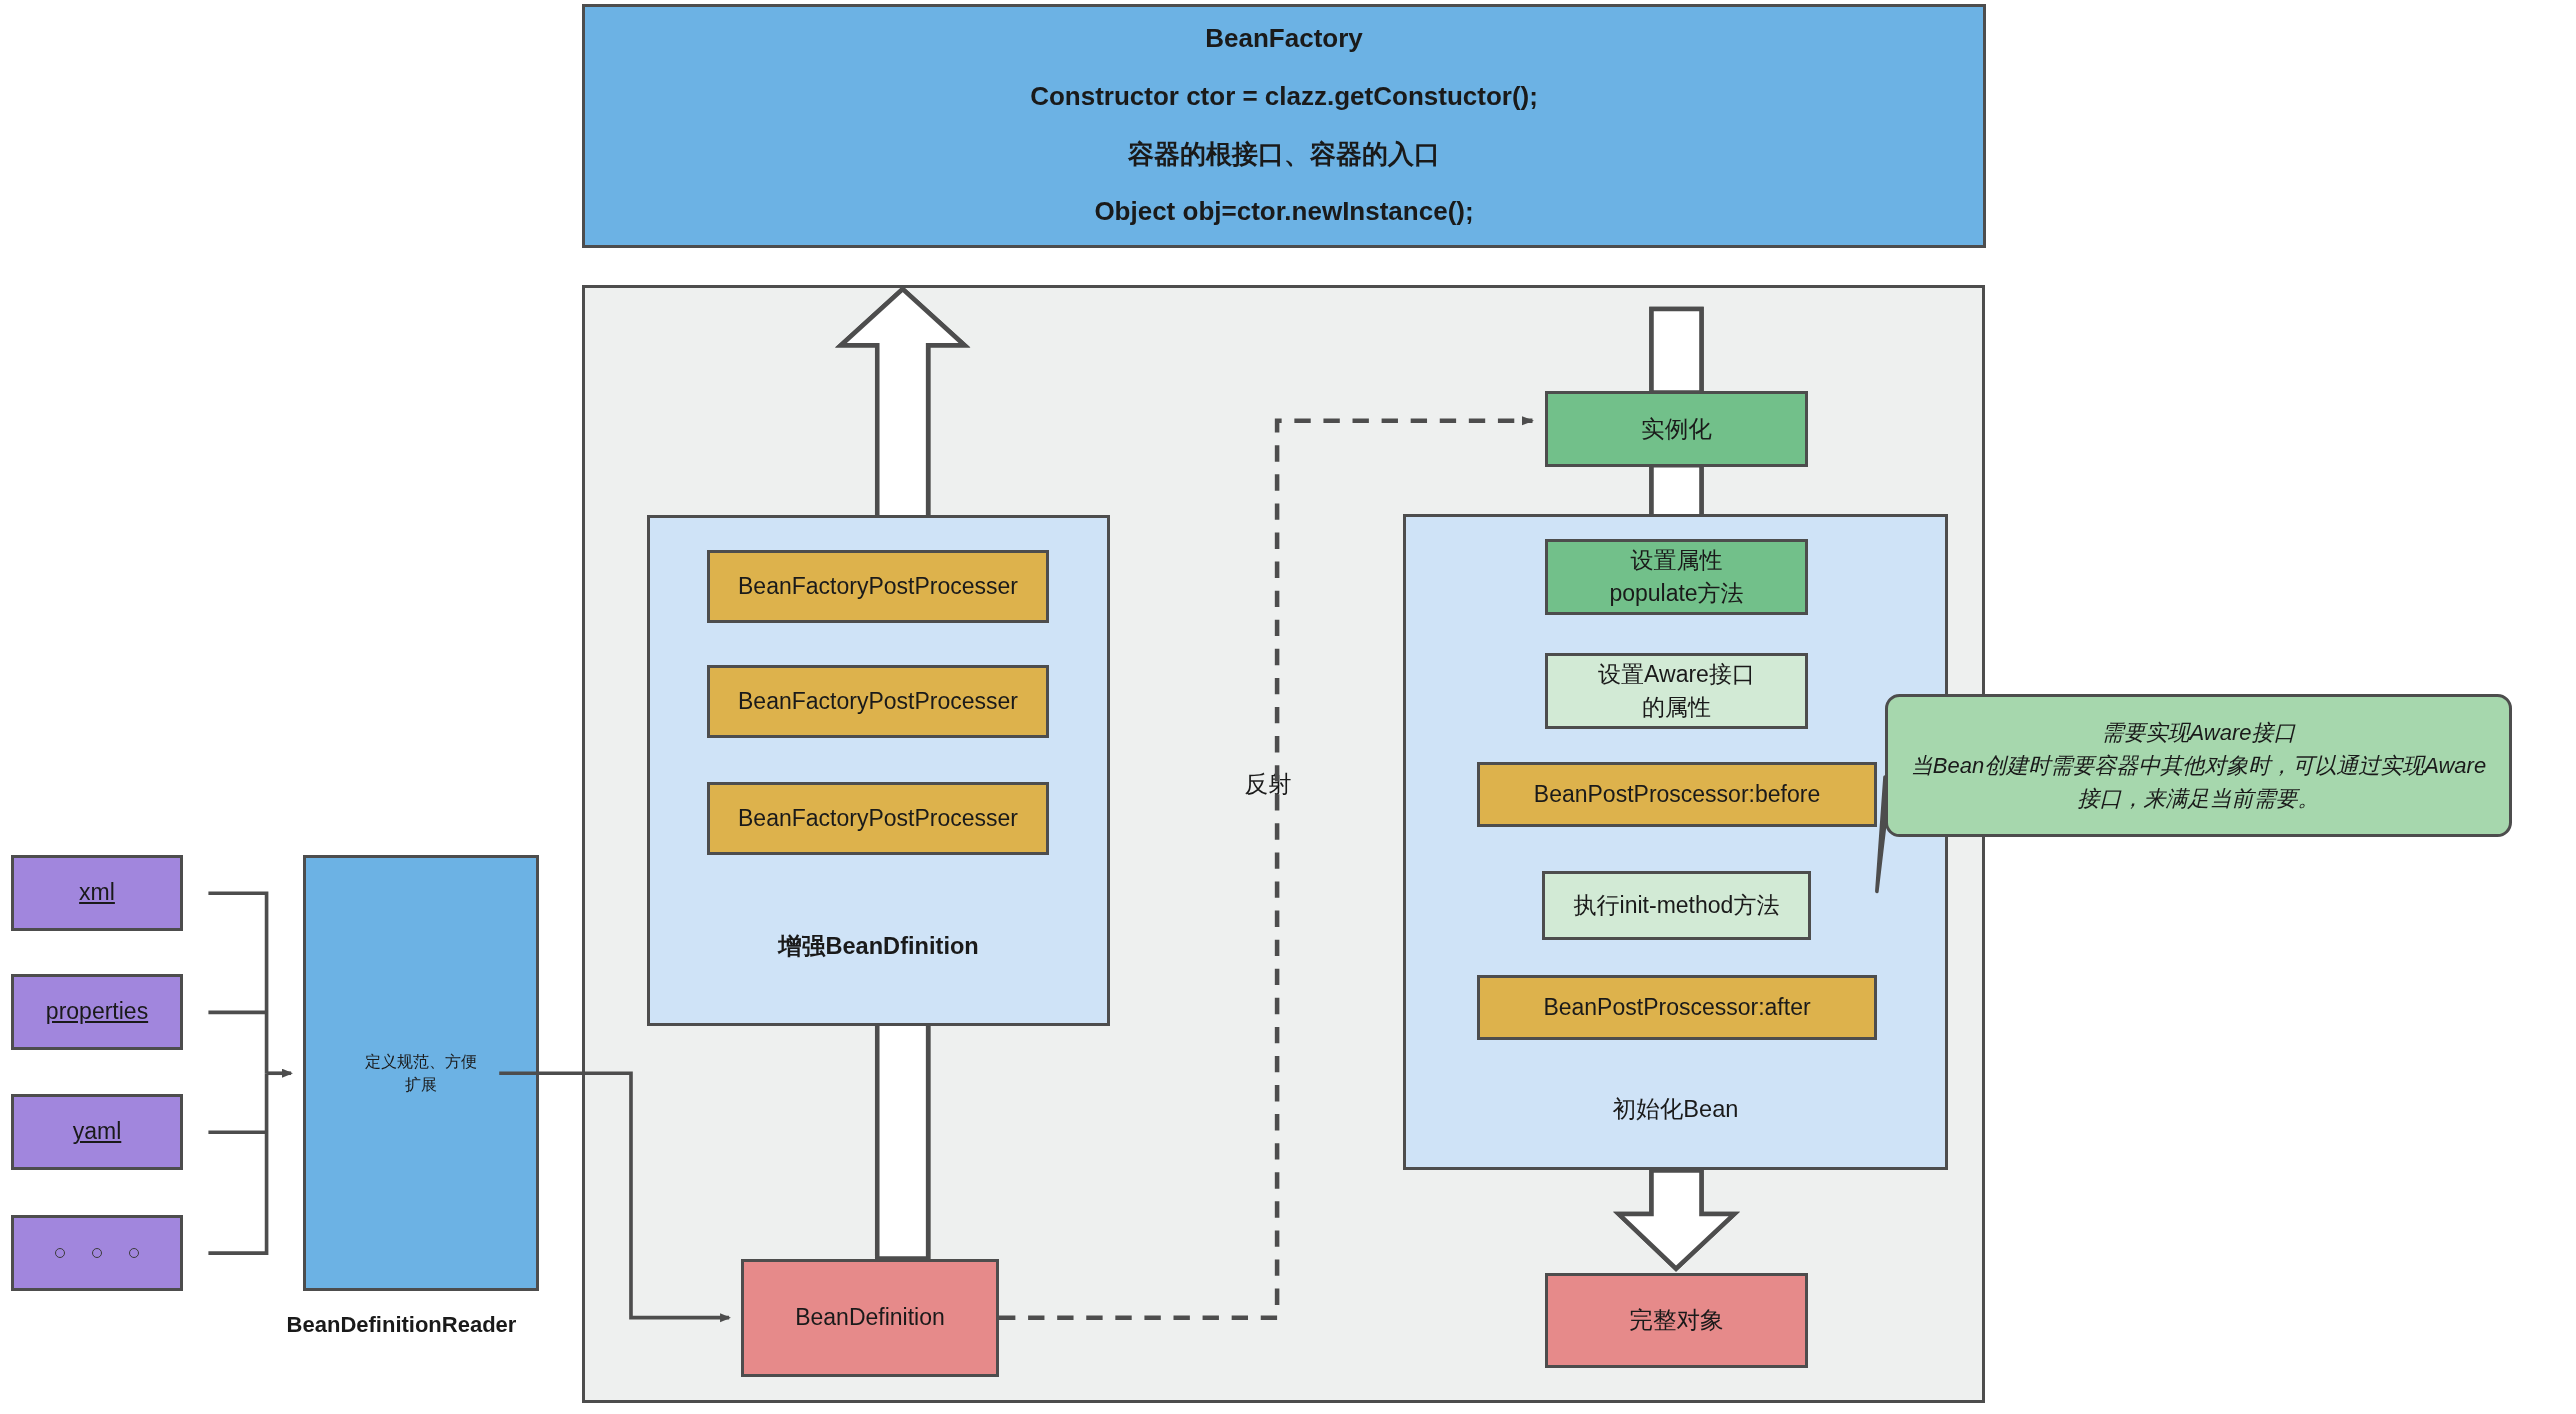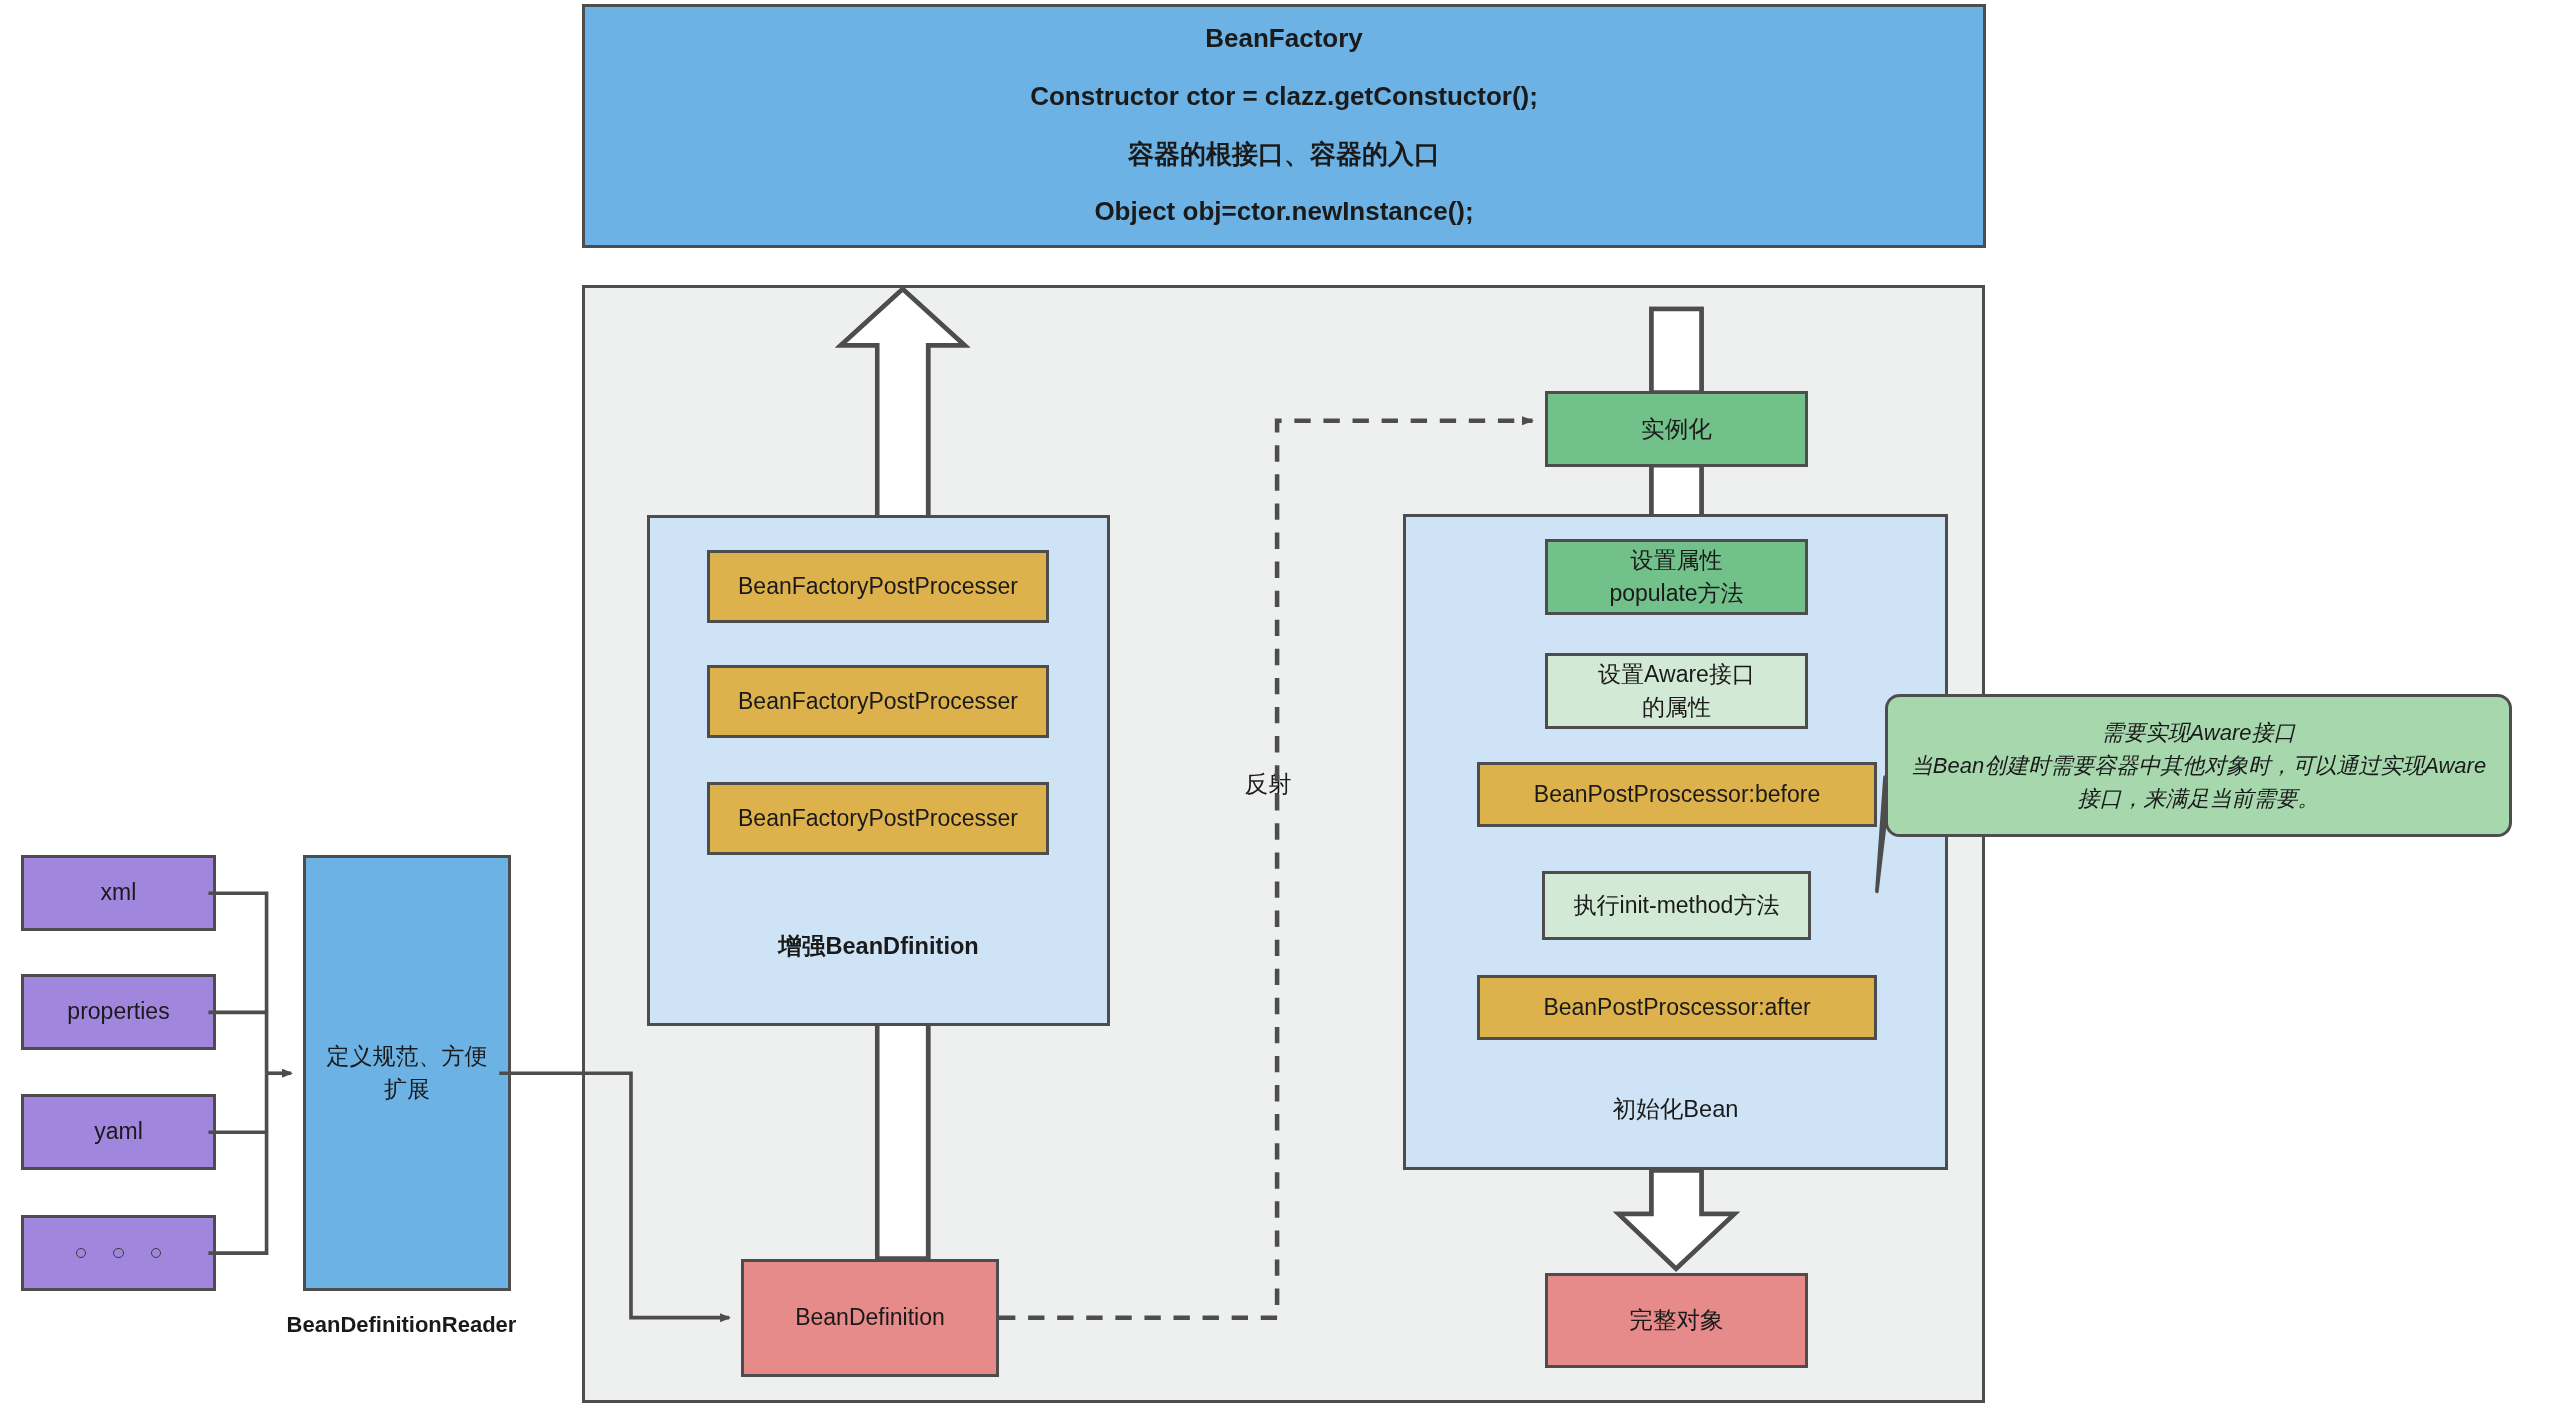--- a/index.html
+++ b/index.html
@@ -40,35 +40,35 @@
     flex-direction:column;
     justify-content:center;
     gap:20px;
   }
   #headerBox div{width:100%;}
 
   
   #mainContainer{left:582px;top:285px;width:1403px;height:1118px;}
 
   
-  .srcBox{width:195px;height:76px;font-size:23px;left:21px;}
+  .srcBox{width:172px;height:76px;font-size:23px;left:11px;text-decoration:underline;}
   #srcXml{top:855px;}
   #srcProps{top:974px;}
   #srcYaml{top:1094px;}
   #srcDots{top:1215px;}
   #srcDots .dots{display:flex;gap:27px;align-items:center;}
   #srcDots .dots i{
     display:block;width:8.2px;height:8.2px;border-radius:50%;
     border:1.8px solid #3b3b3b;background:transparent;
   }
 
   
   #readerBox{
-    left:303px;top:855px;width:208px;height:436px;
-    font-size:23px;flex-direction:column;
+    left:303px;top:855px;width:236px;height:436px;
+    font-size:16px;flex-direction:column;
   }
   #readerLabel{
     position:absolute;left:247px;top:1312px;width:309px;
     text-align:center;font-size:22px;font-weight:bold;color:#1a1a1a;
   }
 
   
   #enhancePanel{
     left:647px;top:515px;width:463px;height:511px;
     border-width:3.6px;

